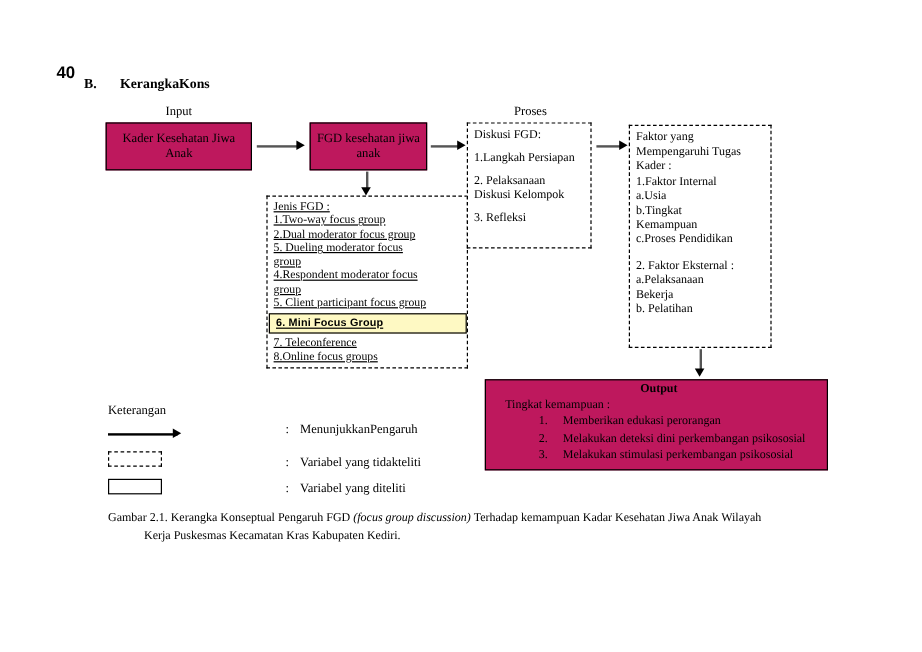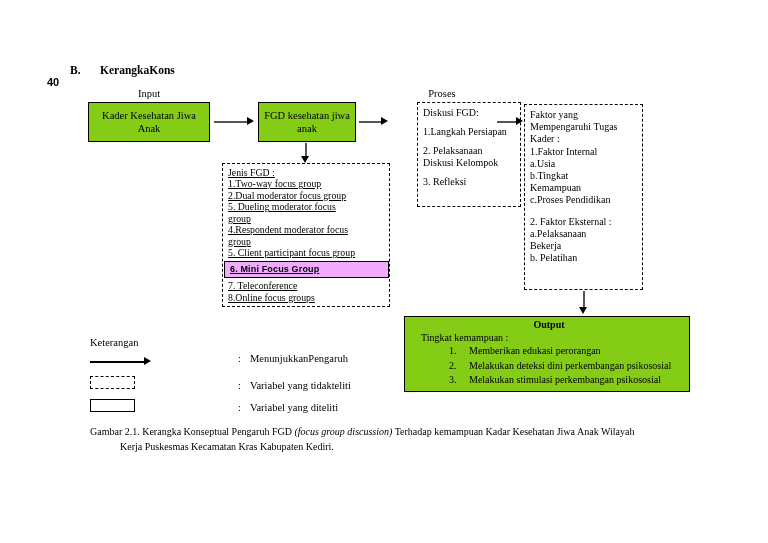--- a/index.html
+++ b/index.html
@@ -14,23 +14,22 @@
     font-family: "Liberation Serif", serif;
     color: #000000;
     overflow: hidden;
   }
   .abs { position: absolute; }
 
   
   #page-number {
     left: 47px; top: 52px;
     font-family: "Liberation Sans", sans-serif;
-    font-size: 11px;
-    font-weight: bold;
-    margin-top: 24px;
+    font-size: 14px;
+    font-weight: bold;
   }
   #section-letter {
     left: 70px; top: 64px;
     font-size: 11.5px;
     font-weight: bold;
   }
   #section-title {
     left: 100px; top: 64px;
     font-size: 11.5px;
     font-weight: bold;
@@ -42,21 +41,21 @@
     font-weight: normal;
     text-align: center;
   }
   #caption-input { left: 88px; top: 88px; width: 122px; }
   #caption-proses { left: 392px; top: 88px; width: 100px; }
 
   
   .box-solid {
     border: 1.3px solid #000;
     box-sizing: border-box;
-    background: #84cc16;
+    background: #be185d;
   }
   .box-dashed {
     border: 1.3px dashed #000;
     box-sizing: border-box;
     background: #fff;
   }
 
   #box-kader {
     left: 88px; top: 102px; width: 122px; height: 40px;
     display: flex; align-items: center; justify-content: center;
@@ -78,34 +77,33 @@
     font-size: 9.8px;
     line-height: 1.17;
     padding: 3px 4px 2px 5px;
     text-decoration: underline;
   }
   #box-jenis .jenis-title { display: block; }
   #box-jenis .jenis-item { display: block; }
   #box-mini {
     margin: 2px -4px 2px -4px;
     border: 1.3px solid #000;
-    background: #f0abfc;
+    background: #fef9c3;
     font-family: "Liberation Sans", sans-serif;
     font-size: 9px;
     font-weight: bold;
     letter-spacing: 0.15px;
     padding: 2px 4px 3px 5px;
     box-sizing: border-box;
   }
   #box-diskusi {
     left: 389px; top: 102px; width: 104px; height: 105px;
     font-size: 10px;
     line-height: 1.2;
     padding: 4px 3px 3px 5px;
-    margin-left: 28px;
   }
   #box-diskusi .d-line { display: block; }
   #box-diskusi .d-gap { display: block; height: 7px; }
   #box-faktor {
     left: 524px; top: 104px; width: 119px; height: 186px;
     font-size: 10px;
     line-height: 1.22;
     padding: 4px 3px 3px 5px;
   }
   #box-faktor .f-line { display: block; }

